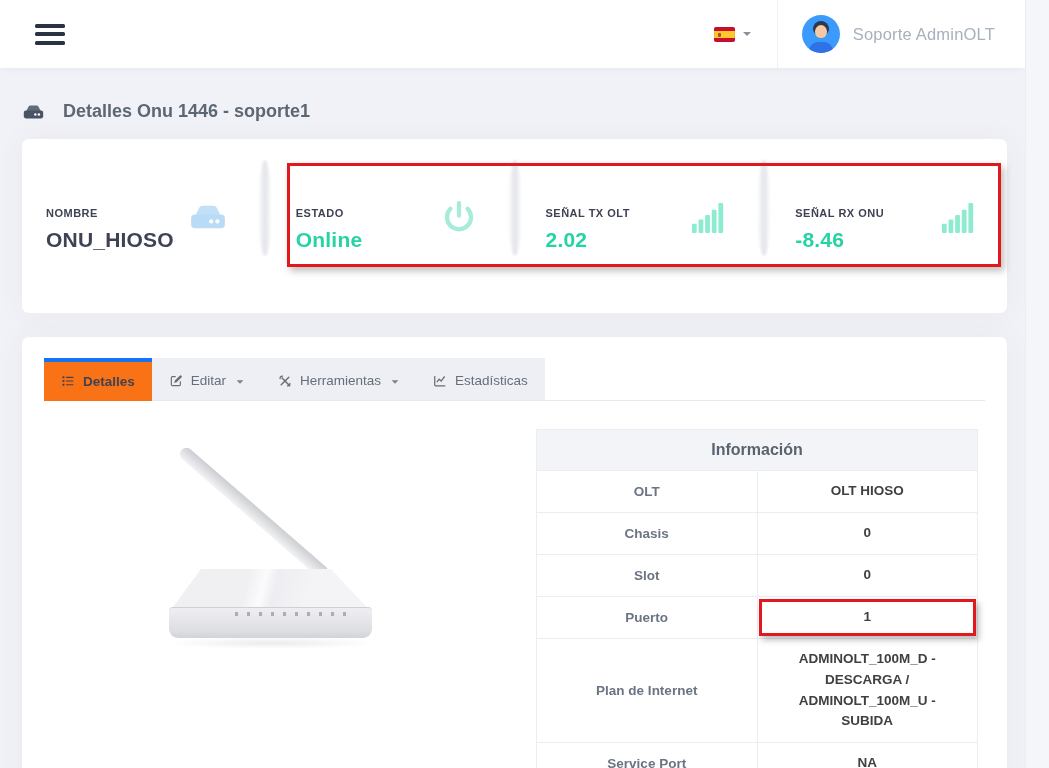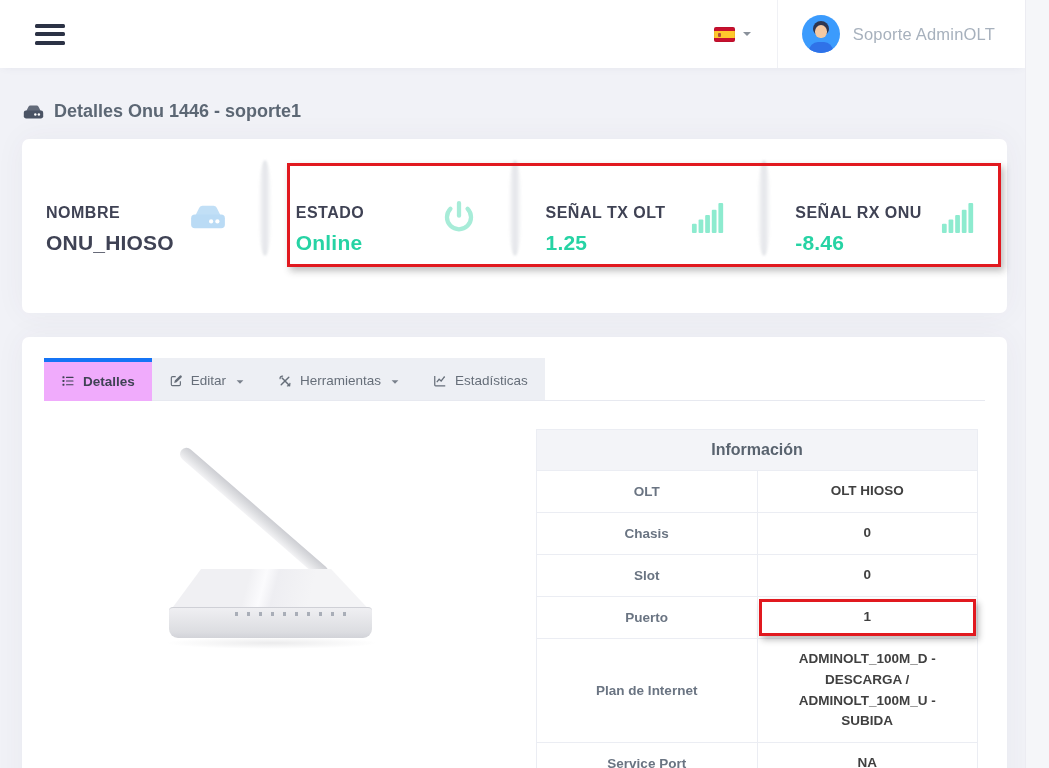--- a/index.html
+++ b/index.html
@@ -34,46 +34,46 @@
   .caret-down { width:0; height:0; border-left:4px solid transparent; border-right:4px solid transparent; border-top:4.5px solid #8a919b; display:inline-block; }
   .user-menu { display:flex; align-items:center; gap:13px; padding:0 30px 0 24px; height:100%;
     border-left:1px solid #f0f1f5; cursor:pointer; min-width:235px; }
   .avatar { width:38px; height:38px; border-radius:50%; background:#3b9bfd; position:relative; overflow:hidden; flex:none; }
   .avatar .shirt { position:absolute; bottom:-2px; left:7px; width:24px; height:13px; background:#2f72e8; border-radius:9px 9px 0 0; }
   .avatar .hair  { position:absolute; top:6px; left:11px; width:16px; height:14px; background:#2e3650; border-radius:8px 8px 6px 6px; }
   .avatar .face  { position:absolute; top:10px; left:13px; width:12px; height:13px; background:#f4c9a3; border-radius:50% 50% 46% 46%; }
   .user-name { font-size:16.5px; color:#a7b1bd; letter-spacing:.2px; }
   
   .page { width:1025px; padding:0 18px 0 22px; position:relative; }
-  .page-title-row { display:flex; align-items:center; gap:9px; margin:33px 0 17px 0;
+  .page-title-row { display:flex; align-items:center; gap:18px; margin:33px 0 17px 0;
     color:#5c6774; font-size:18px; font-weight:700; }
   .page-title-row svg { flex:none; }
   
   .card { background:#fff; border-radius:7px; box-shadow:0 0 30px 0 rgba(82,63,105,.05); }
   .stats-card { height:174px; display:flex; align-items:center; padding:0 0 18px 0; position:relative; }
   .stat { flex:1 1 0; display:flex; align-items:center; justify-content:space-between; padding:0 30px 0 24px; min-width:0; }
-  .stat-label { font-size:16px; font-weight:700; letter-spacing:.5px; color:#3f4254; margin-bottom:9px; white-space:nowrap;margin-top:24px; }
+  .stat-label { font-size:11px; font-weight:700; letter-spacing:.5px; color:#3f4254; margin-bottom:9px; white-space:nowrap;margin-top:24px; }
   .stat-value { font-size:21px; font-weight:700; letter-spacing:.2px; }
   .stat-value.dark { color:#3f4254; }
   .stat-value.green { color:#26d3a4; }
   .stat-icon { flex:none; margin-left:12px; }
   .stat-divider { width:14px; height:96px; flex:none; align-self:center; margin-bottom:18px;
     background:linear-gradient(to right, rgba(110,120,140,0), rgba(110,120,140,.20), rgba(110,120,140,0));
     filter:blur(1.2px); border-radius:50%; }
   .annotation-box-1 { position:absolute; left:265px; top:24px; width:714px; height:104px;
     border:3px solid #e1191f; box-shadow:3px 4px 7px rgba(40,40,40,.30); pointer-events:none; z-index:20; }
   
   .content-card { margin-top:24px; min-height:470px; padding:21px 22px 40px 22px; }
   .tabs-row { border-bottom:1px solid #e7e9f0; display:flex; }
   .tabs { display:flex; background:#edeff4; }
   .tab { display:flex; align-items:center; gap:8px; padding:11px 17px 12px 17px;
     font-size:13.5px; color:#666e79; border-top:4px solid transparent; cursor:pointer; white-space:nowrap; }
   .tab svg { flex:none; }
   .tab .caret-down { border-top-color:#79818c; margin-left:2px; transform:translateY(1px) scale(.85); }
-  .tab.active { background:#f0abfc; color:#3f4254; font-weight:700; border-top:4px solid #1574f5; margin-bottom:-1px; }
+  .tab.active { background:#f97316; color:#3f4254; font-weight:700; border-top:4px solid #1574f5; margin-bottom:-1px; }
   
   .content-row { display:flex; padding-top:28px; }
   .product-col { width:475px; flex:none; display:flex; justify-content:center; padding-top:12px; }
   .table-col { flex:1; padding-left:17px; }
   table.info-table { width:442px; border-collapse:collapse; font-size:13.5px; table-layout:fixed; }
   .info-table th { background:#f3f4f8; border:1px solid #ebedf3; padding:11px 8px; text-align:center;
     color:#59636f; font-weight:700; font-size:16px; }
   .info-table td { border:1px solid #ebedf3; padding:10px 24px; text-align:center; height:39px; }
   .info-table td.cell-label { font-weight:700; color:#6a7482; width:244px; }
   .info-table td.cell-value { color:#404040; position:relative; line-height:1.55;font-weight:bold; }
@@ -155,21 +155,21 @@
       </div>
       <svg class="stat-icon" width="38" height="38" viewBox="0 0 24 24" fill="none" stroke="#a7ecd8" stroke-width="2.7" stroke-linecap="round">
         <path d="M12 3.2v8"></path>
           <path d="M6.6 6.8a7.6 7.6 0 1 0 10.8 0"></path>
       </svg>
     </div>
     <div class="stat-divider"></div>
     <div class="stat">
       <div>
         <div class="stat-label">SEÑAL TX OLT</div>
-        <div class="stat-value green">1.25</div>
+        <div class="stat-value green">2.02</div>
       </div>
       <svg class="stat-icon" width="36" height="31" viewBox="0 0 34 30" fill="#8debcf">
         <rect x="0.5" y="21" width="4.6" height="9" rx="1"></rect>
           <rect x="6.9" y="17" width="4.6" height="13" rx="1"></rect>
         <rect x="13.3" y="12.5" width="4.6" height="17.5" rx="1"></rect>
           <rect x="19.7" y="7.5" width="4.6" height="22.5" rx="1"></rect>
         <rect x="26.1" y="1" width="4.6" height="29" rx="1"></rect>
       </svg>
     </div>
     <div class="stat-divider"></div>

